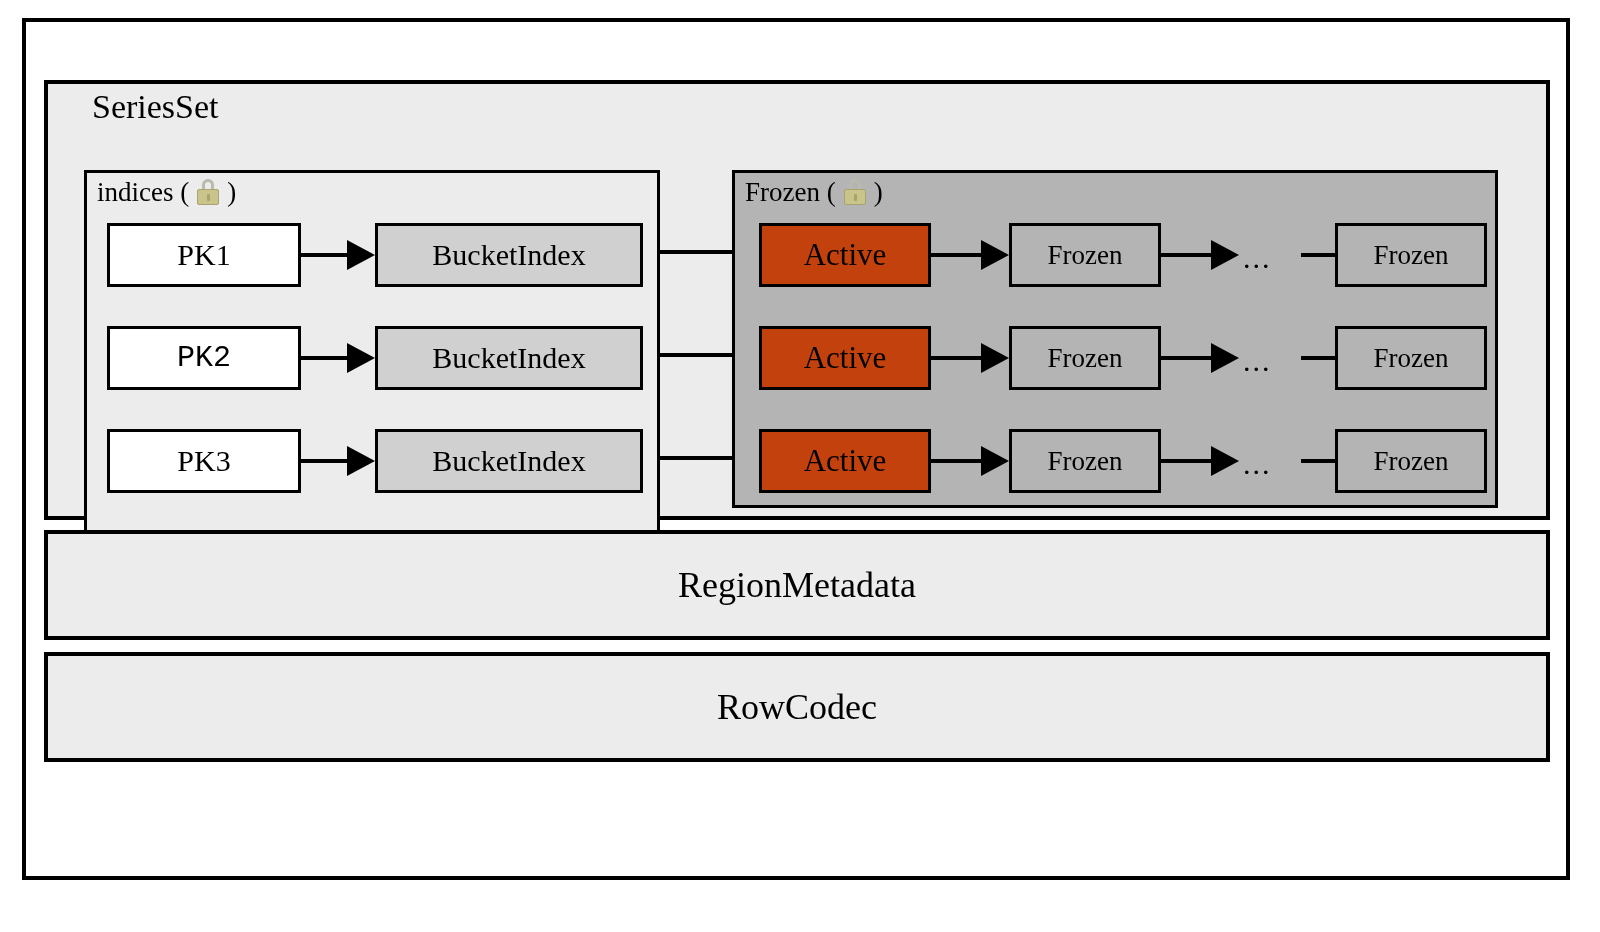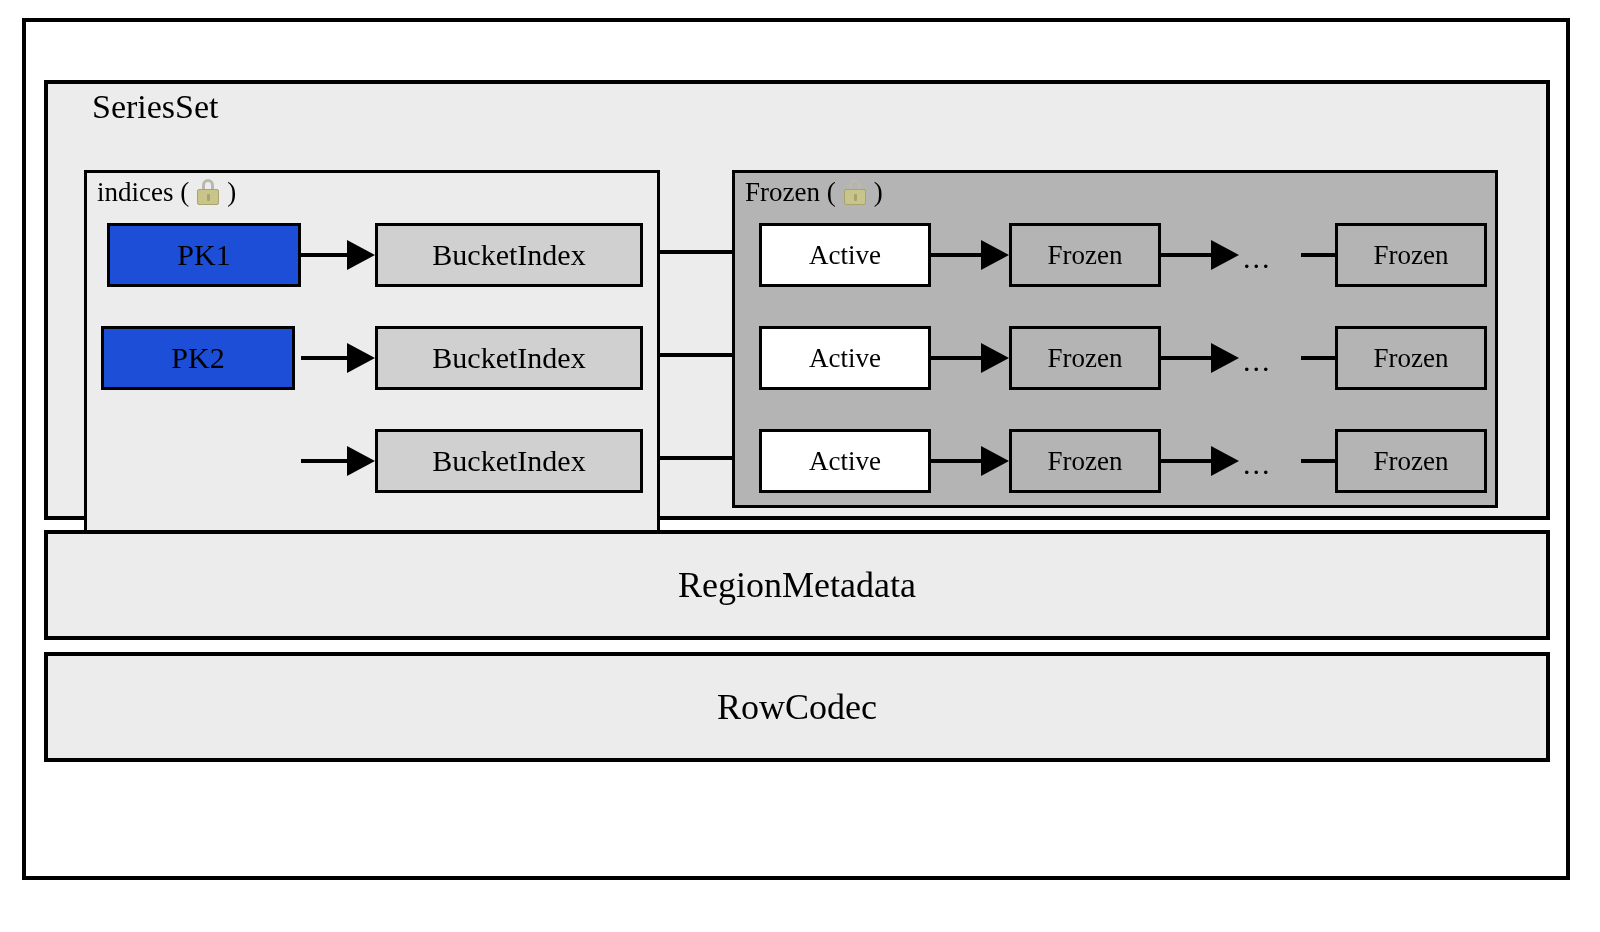--- a/index.html
+++ b/index.html
@@ -141,23 +141,23 @@
   .node {
     position: absolute;
     box-sizing: border-box;
     border: 3px solid #000000;
     display: flex;
     align-items: center;
     justify-content: center;
     font-size: 30px;
     white-space: nowrap;
   }
-  .node.pk       { background: #1d4ed8; }
+  .node.pk       { background: #ffffff; }
   .node.bucket   { background: #d0d0d0; }
-  .node.active   { background: #ffffff; font-size: 27px; }
+  .node.active   { background: #c2410c; font-size: 31px; }
   .node.frozen   { background: #b4b4b4; font-size: 27px; }
 
   
   .arrow {
     position: absolute;
     height: 0;
   }
   .arrow .shaft {
     position: absolute;
     left: 0;
@@ -224,27 +224,28 @@
           <span>)</span>
         </div>
 
         <div class="node pk" style="left:20px; top:50px; width:194px; height:64px;">PK1</div>
         <div class="arrow" style="left:214px; top:82px; width:74px;">
           <span class="shaft" style="width:48px;"></span>
           <span class="head" style="left:46px;"></span>
         </div>
         <div class="node bucket" style="left:288px; top:50px; width:268px; height:64px;">BucketIndex</div>
 
-        <div class="node pk" style="left:14px; top:153px; width:194px; height:64px;">PK2</div>
+        <div class="node pk" style="left:20px; top:153px; width:194px; height:64px;font-family:Liberation Mono, monospace;">PK2</div>
         <div class="arrow" style="left:214px; top:185px; width:74px;">
           <span class="shaft" style="width:48px;"></span>
           <span class="head" style="left:46px;"></span>
         </div>
         <div class="node bucket" style="left:288px; top:153px; width:268px; height:64px;">BucketIndex</div>
 
+        <div class="node pk" style="left:20px; top:256px; width:194px; height:64px;">PK3</div>
         <div class="arrow" style="left:214px; top:288px; width:74px;">
           <span class="shaft" style="width:48px;"></span>
           <span class="head" style="left:46px;"></span>
         </div>
         <div class="node bucket" style="left:288px; top:256px; width:268px; height:64px;">BucketIndex</div>
       </div>
 
       <div class="arrow" style="left:610px; top:168px; width:104px;">
         <span class="shaft" style="width:78px;"></span>
         <span class="head" style="left:76px;"></span>

